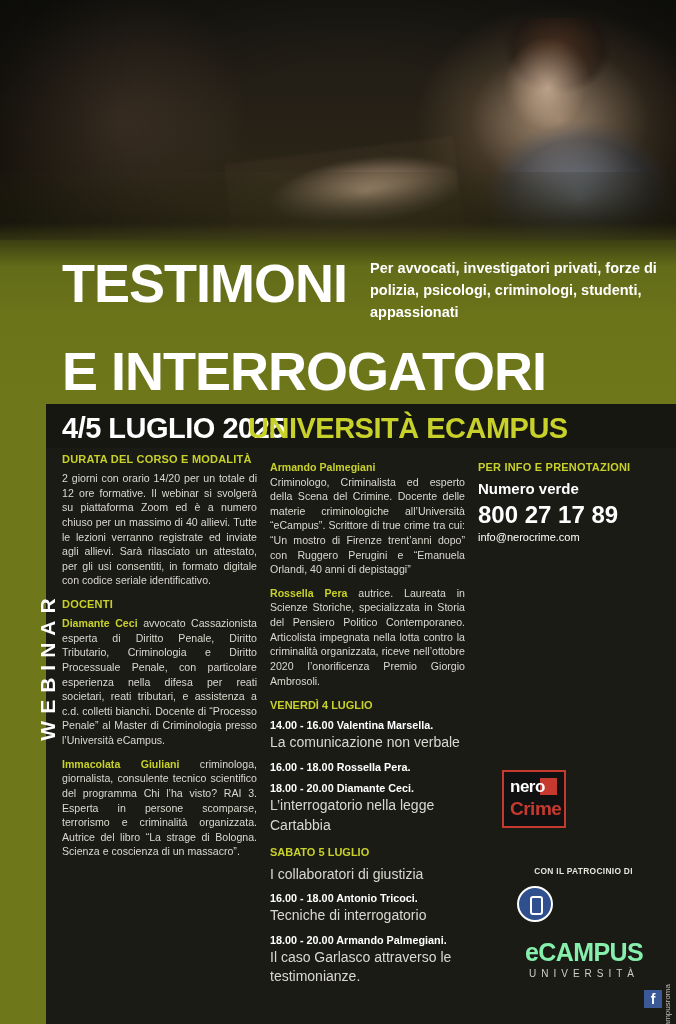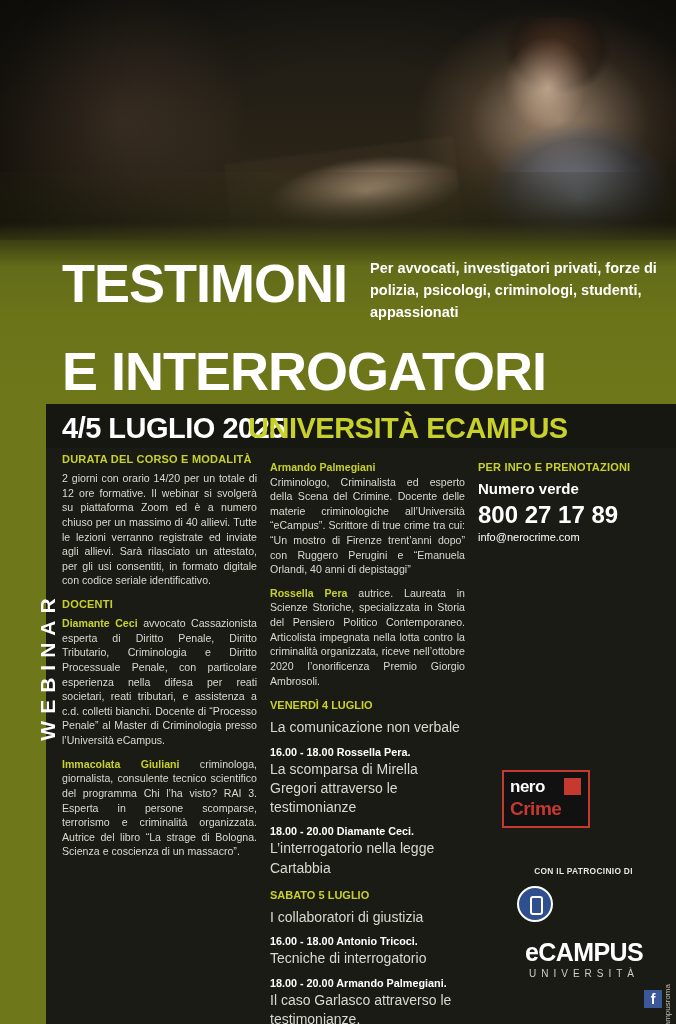--- a/index.html
+++ b/index.html
@@ -124,21 +124,21 @@
   .email{ color:#ffffff; font-size:11px; margin-top:2px;}
 
   
   .daytitle{ color:#c8d12a; font-weight:bold; font-size:11px; margin:10px 0 5px 0;}
   .slot{ margin-bottom:7px; }
   .slot .l1{ color:#ffffff; font-weight:bold; font-size:10.8px;}
   .slot .l2{ color:#d9d9cf; font-size:14px;}
 
   
   .nclogo{
-    position:absolute; left:502px; top:770px; width:88px; height:58px;
+    position:absolute; left:502px; top:770px; width:64px; height:58px;
     background:#111; border:2px solid #c6392f;
     box-sizing:border-box;
   }
   .nclogo .l{
     position:absolute;left:6px;top:5px;color:#ffffff;font-weight:bold;font-size:17px;letter-spacing:-.5px;
   }
   .nclogo .r{
     position:absolute;left:6px;top:26px;color:#c6392f;font-weight:bold;font-size:19px;letter-spacing:-.5px;
   }
   .nclogo .sq{
@@ -152,21 +152,21 @@
   .seal{
     position:absolute;left:517px;top:886px;width:36px;height:36px;border-radius:50%;
     background:#2f4f8f;border:2px solid #ffffff;box-sizing:border-box;
   }
   .seal:after{
     content:"";position:absolute;left:11px;top:8px;width:13px;height:19px;border:2px solid #ffffff;border-radius:3px;box-sizing:border-box;
   }
   .ecampus{
     position:absolute;left:494px;top:938px;width:180px;text-align:center;
   }
-  .ecampus .big{ color:#ffffff;font-size:25px;font-weight:bold;letter-spacing:-.6px;}
+  .ecampus .big{ color:#86efac;font-size:25px;font-weight:bold;letter-spacing:-.6px;}
   .ecampus .small{ color:#cfcfc4;font-size:10px;letter-spacing:5px;margin-top:1px;}
 
   .fb{
     position:absolute;right:14px;bottom:16px;width:18px;height:18px;background:#3b5998;
     color:#fff;font-weight:bold;font-size:14px;text-align:center;line-height:18px;
   }
   .fburl{
     position:absolute;right:4px;bottom:40px;
     color:#bdbdb2;font-size:8px;
     transform:rotate(-90deg); transform-origin:right bottom;
@@ -208,25 +208,25 @@
     <p class="para"><span class="nameb">Diamante Ceci</span> <span>avvocato Cassazionista esperta di Diritto Penale, Diritto Tributario, Criminologia e Diritto Processuale Penale, con particolare esperienza nella difesa per reati societari, reati tributari, e assistenza a c.d. colletti bianchi. Docente di “Processo Penale” al Master di Criminologia presso l’Università eCampus.</span></p>
     <p class="para"><span class="nameb">Immacolata Giuliani</span> <span>criminologa, giornalista, consulente tecnico scientifico del programma Chi l’ha visto? RAI 3. Esperta in persone scomparse, terrorismo e criminalità organizzata. Autrice del libro “La strage di Bologna. Scienza e coscienza di un massacro”.</span></p>
   </div>
 
   <div class="col col2">
     <p class="para"><span class="nameb">Armando Palmegiani</span><br><span>Criminologo, Criminalista ed esperto della Scena del Crimine. Docente delle materie criminologiche all’Università “eCampus”. Scrittore di true crime tra cui: “Un mostro di Firenze trent’anni dopo” con Ruggero Perugini e “Emanuela Orlandi, 40 anni di depistaggi”</span></p>
     <p class="para"><span class="nameb">Rossella Pera</span> <span>autrice. Laureata in Scienze Storiche, specializzata in Storia del Pensiero Politico Contemporaneo. Articolista impegnata nella lotta contro la criminalità organizzata, riceve nell’ottobre 2020 l’onorificenza Premio Giorgio Ambrosoli.</span></p>
 
     <div class="daytitle">VENERDÌ 4 LUGLIO</div>
     <div class="slot">
+      <div class="l1">14.00 - 16.00 Valentina Marsella.</div>
       <div class="l2">La comunicazione non verbale</div>
     </div>
     <div class="slot">
       <div class="l1">16.00 - 18.00 Rossella Pera.</div>
-      <div class="l2">La scomparsa di Mirella Gregori attraverso le testimonianze</div>
     </div>
     <div class="slot">
       <div class="l1">18.00 - 20.00 Diamante Ceci.</div>
       <div class="l2">L’interrogatorio nella legge Cartabbia</div>
     </div>
 
     <div class="daytitle">SABATO 5 LUGLIO</div>
     <div class="slot">
       <div class="l2">I collaboratori di giustizia</div>
     </div>

